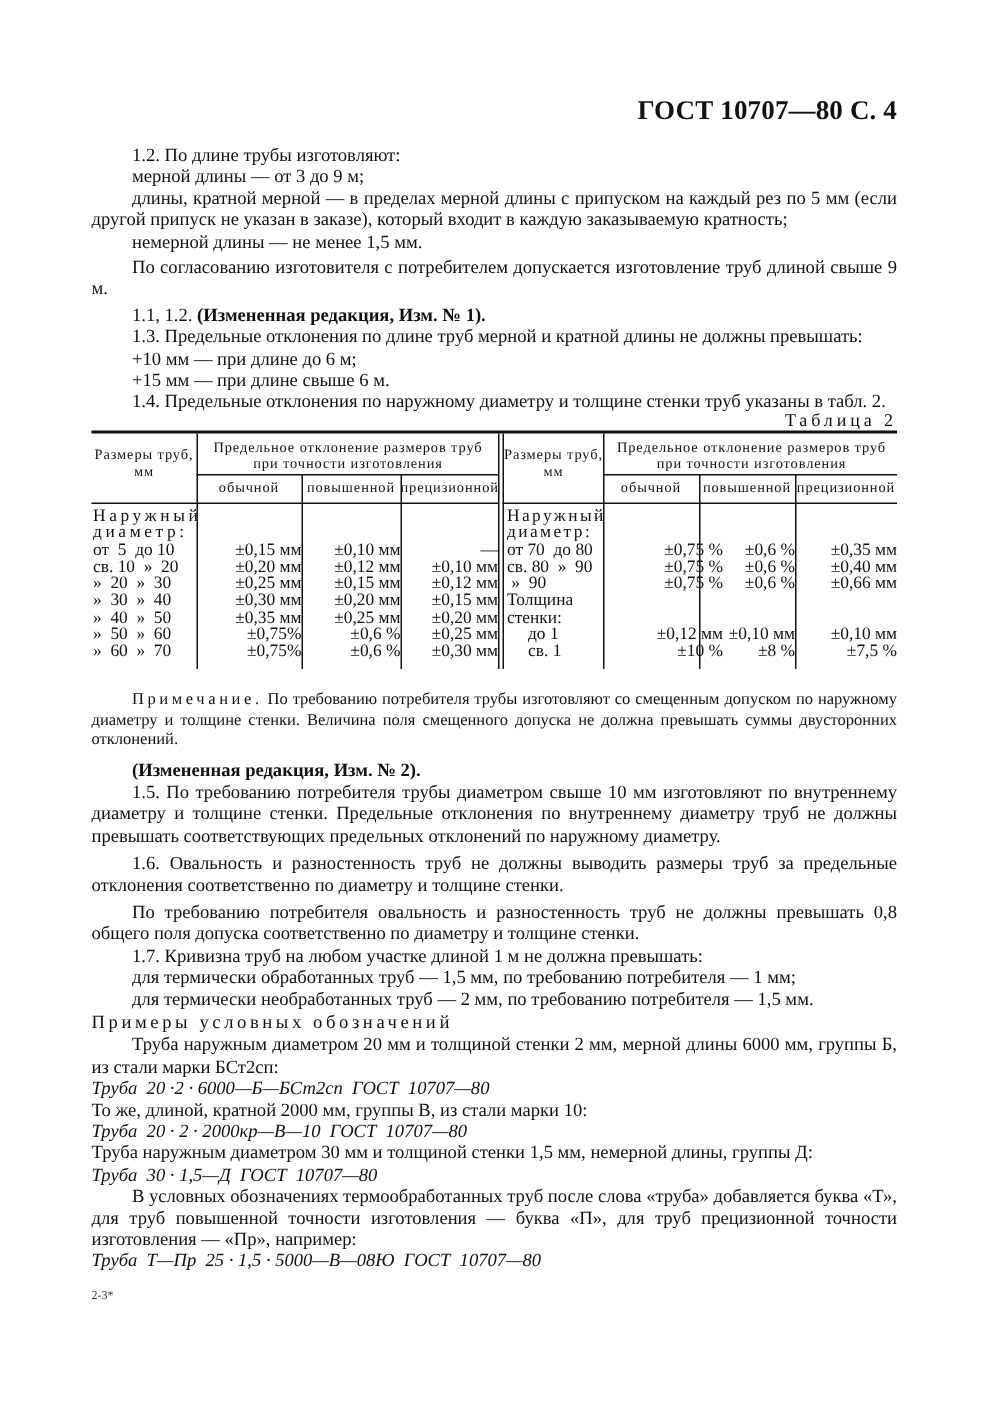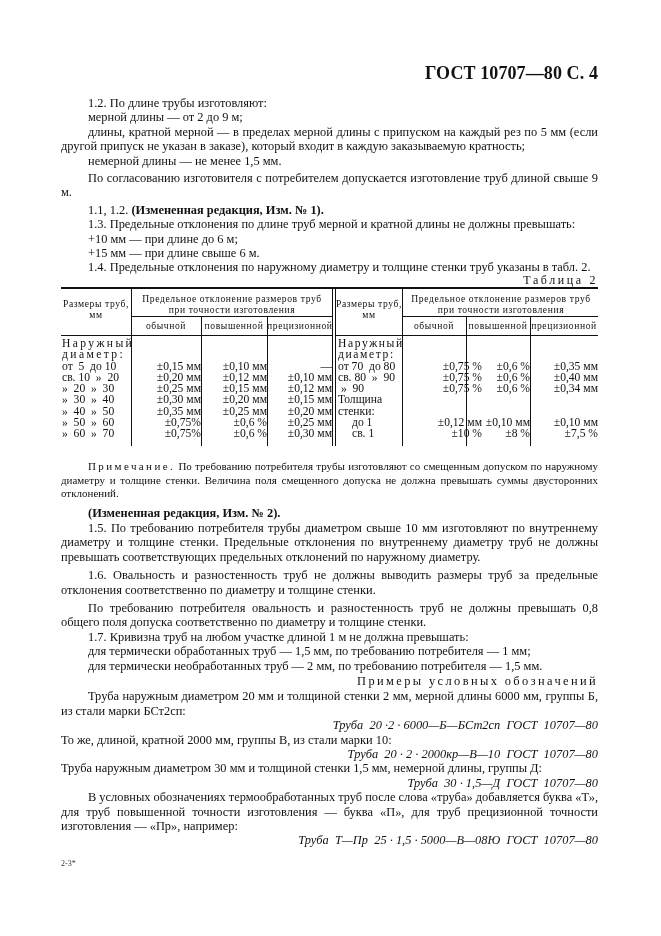--- a/index.html
+++ b/index.html
@@ -29,32 +29,32 @@
   .tbl .vl { position: absolute; top: 0; width: 0; border-left: 1px solid #111; }
   .tbl .hl { position: absolute; height: 0; border-top: 1px solid #111; }
   .tbl .cell {
     position: absolute; font-size: 9.6px; line-height: 11px; text-align: center;
     letter-spacing: 0.6px;
   }
   .tbl .data { position: absolute; font-size: 11.6px; line-height: 11.3px; }
   .tbl .data div { height: 11.3px; white-space: nowrap; }
   .tbl .c { text-align: right; }
   .note { font-size: 11px; line-height: 13.5px; }
-  .center { text-align: right; }
+  .center { text-align: left; }
   .it { font-style: italic; }
   .footer { position: absolute; left: 61px; top: 857px; font-size: 8px; color: #333; }
 </style>
 </head>
 <body>
 
 <div class="page-header">ГОСТ 10707—80 С. 4</div>
 
 <div class="block" style="top:96px;">
   <p class="p li">1.2. По длине трубы изготовляют:</p>
-  <p class="p li">мерной длины — от 2 до 9 м;</p>
+  <p class="p li">мерной длины — от 3 до 9 м;</p>
   <p class="p ind">длины, кратной мерной — в пределах мерной длины с припуском на каждый рез по 5 мм (если другой припуск не указан в заказе), который входит в каждую заказываемую кратность;</p>
   <p class="p li">немерной длины — не менее 1,5 мм.</p>
   <p class="p ind" style="margin-top:3px;">По согласованию изготовителя с потребителем допускается изготовление труб длиной свыше 9 м.</p>
   <p class="p li" style="margin-top:3px;"><span>1.1, 1.2. </span><span class="bold">(Измененная редакция, Изм. № 1).</span></p>
   <p class="p li">1.3. Предельные отклонения по длине труб мерной и кратной длины не должны превышать:</p>
   <p class="p li">+10 мм — при длине до 6 м;</p>
   <p class="p li">+15 мм — при длине свыше 6 м.</p>
   <p class="p li">1.4. Предельные отклонения по наружному диаметру и толщине стенки труб указаны в табл. 2.</p>
 </div>
 
@@ -166,21 +166,21 @@
     <div></div>
     <div></div>
     <div>±0,10 мм</div>
     <div>±8 %</div>
   </div>
   <div class="data c" style="left:469px;top:49px;width:68px;">
     <div></div>
     <div></div>
     <div>±0,35 мм</div>
     <div>±0,40 мм</div>
-    <div>±0,34 мм</div>
+    <div>±0,66 мм</div>
     <div></div>
     <div></div>
     <div>±0,10 мм</div>
     <div>±7,5 %</div>
   </div>
 </div>
 
 <div class="block" style="top:460px;">
   <p class="p ind note"><span class="spaced">Примечание.</span><span> По требованию потребителя трубы изготовляют со смещенным допуском по наружному диаметру и толщине стенки. Величина поля смещенного допуска не должна превышать суммы двусторонних отклонений.</span></p>
   <p class="p li bold" style="margin-top:5px;">(Измененная редакция, Изм. № 2).</p>

